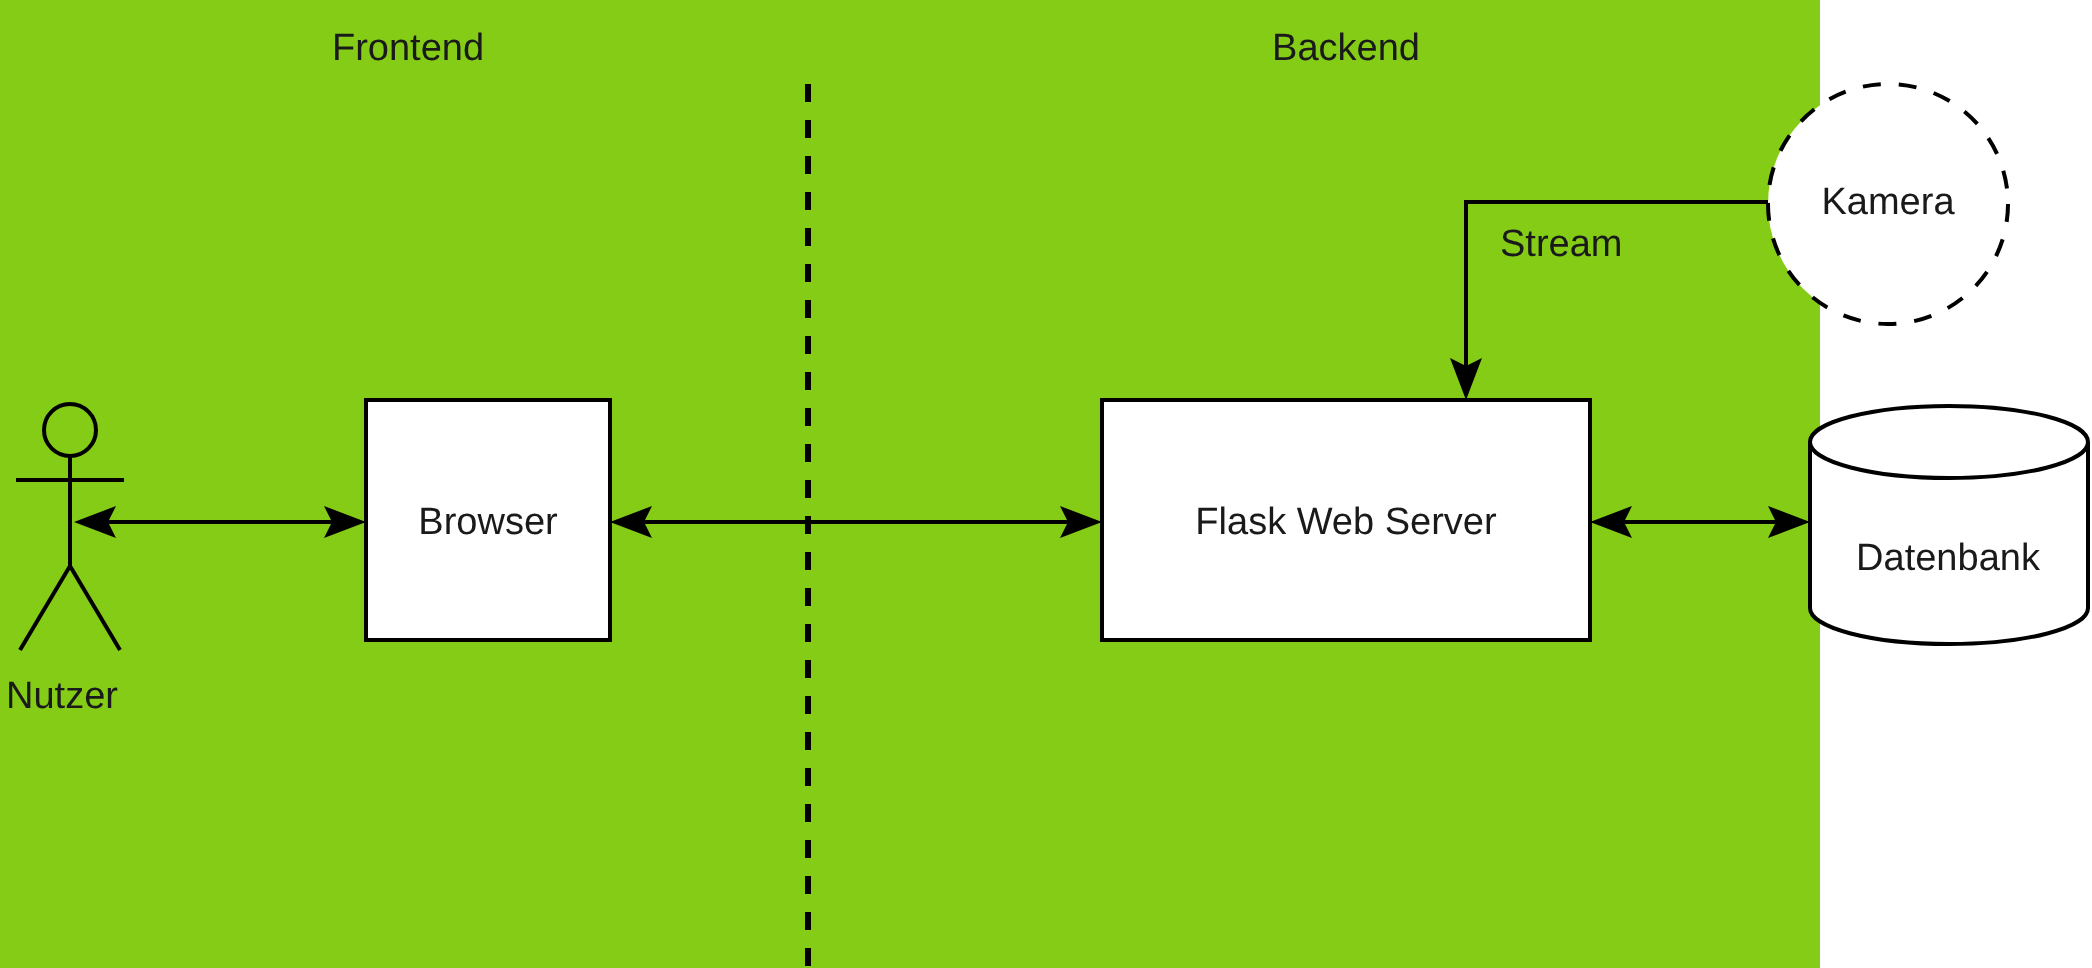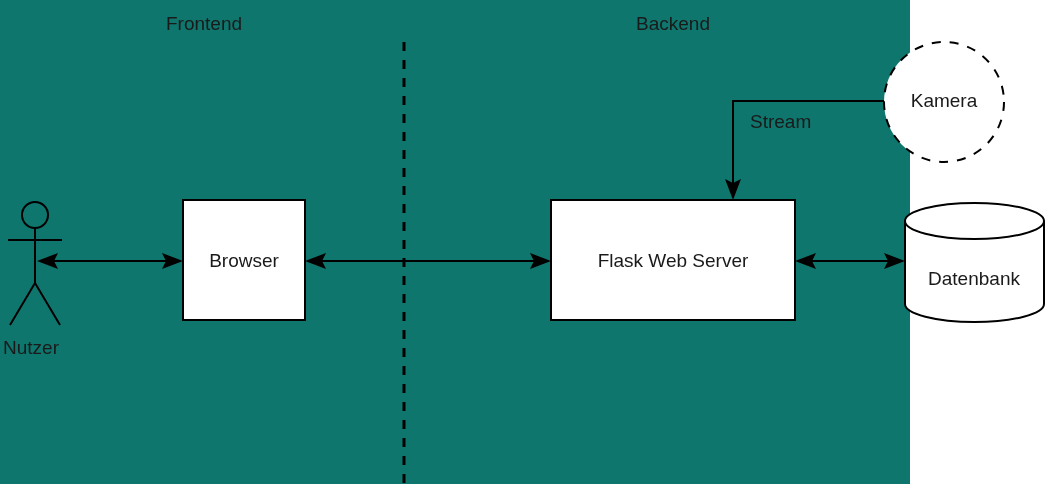--- a/index.html
+++ b/index.html
@@ -10,21 +10,21 @@
   body {
     width: 1046px;
     height: 484px;
     font-family: "Liberation Sans", sans-serif;
     overflow: hidden;
   }
   #diagram-root {
     position: relative;
     width: 910px;
     height: 484px;
-    background: #0f766e;
+    background: #84cc16;
   }
   svg#architecture-diagram {
     display: block;
     width: 1046px;
     height: 484px;
   }
   .shape-stroke {
     fill: none;
     stroke: #000000;
     stroke-width: 2;

